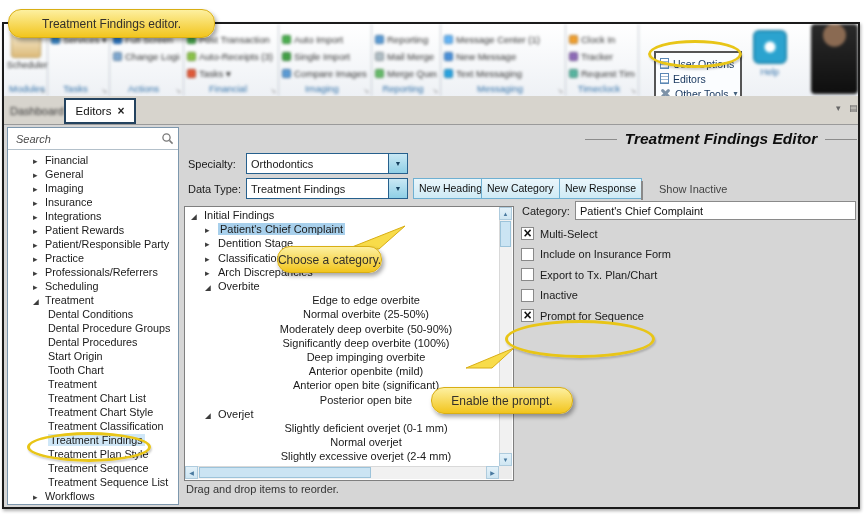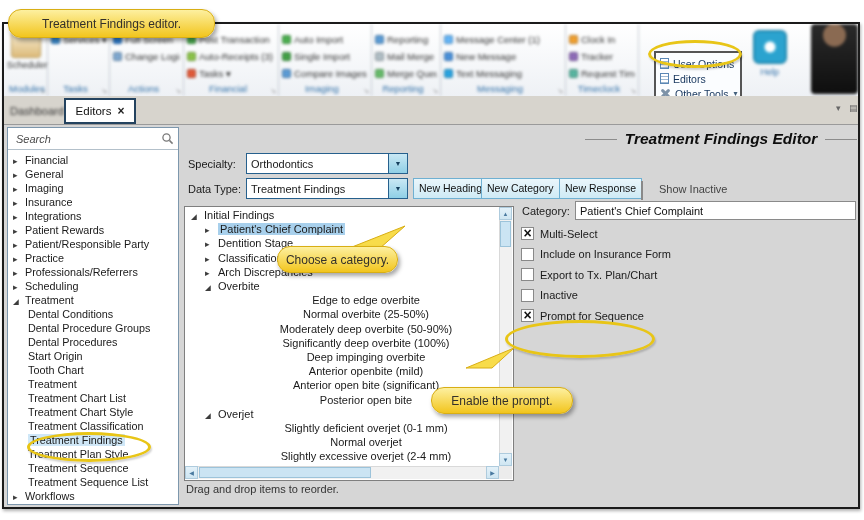--- a/index.html
+++ b/index.html
@@ -58,21 +58,21 @@
   .content-bg{left:4px;top:125px;width:854px;height:382px;background:#d6d6d6;}
 
   
   .sidebar{left:7px;top:127px;width:172px;height:378px;background:#fff;border:1px solid #7d97ad;}
   .searchbox{left:8px;top:128px;width:170px;height:22px;border-bottom:1px solid #b3c0ca;background:#fff;
              display:flex;align-items:center;padding:0 4px 0 6px;}
   .searchbox input{flex:1;border:0;outline:0;font-style:italic;font-size:11px;color:#444;background:transparent;
                    font-family:"Liberation Sans","DejaVu Sans",sans-serif;min-width:0;}
   .searchbox input::placeholder{color:#4a4a4a;font-style:italic;}
   .side-tree{left:8px;top:153px;width:168px;}
-  .srow{height:14px;display:flex;align-items:center;font-size:10.8px;white-space:nowrap;cursor:default;}
+  .srow{height:14px;display:flex;align-items:center;font-size:10.8px;white-space:nowrap;cursor:default;margin-left:20px;}
   .srow.lv0{padding-left:5px;}
   .srow.lv1{padding-left:20px;}
   .arrow{width:12px;flex:none;color:#3c3c3c;}
   .collapsed > .arrow::before{content:"▸";font-size:9px;}
   .expanded > .arrow::before{content:"◢";font-size:7.5px;}
   .srow.selected .slabel{background:#cfe7f7;padding:0 2px;}
 
   
   .ed-title{left:585px;top:130px;width:272px;display:flex;align-items:center;gap:8px;}
   .ed-title .line{flex:1;height:1px;background:#8c8c8c;}
@@ -563,20 +563,20 @@
   
   <div class="abs ellipse" style="left:648px;top:40px;width:94px;height:28px"></div>
   <div class="abs ellipse" style="left:27px;top:432px;width:124px;height:30px"></div>
   <div class="abs ellipse" style="left:505px;top:320px;width:150px;height:38px"></div>
 
   <div class="abs callout" style="left:8px;top:9px;width:207px;height:29px">Treatment Findings editor.</div>
 
   <svg class="abs tail" style="left:335px;top:224px" width="75" height="27">
     <polygon points="70,2 12,25 44,25" fill="#f8dc4a" stroke="#d8ae14" stroke-width="1"></polygon>
   </svg>
-  <div class="abs callout" style="left:277px;top:246px;width:121px;height:27px">Choose a category.</div>
+  <div class="abs callout" style="left:277px;top:246px;width:105px;height:27px">Choose a category.</div>
 
   <svg class="abs tail" style="left:458px;top:346px" width="62" height="24">
     <polygon points="56,2 8,22 34,22" fill="#f8dc4a" stroke="#d8ae14" stroke-width="1"></polygon>
   </svg>
   <div class="abs callout" style="left:431px;top:387px;width:142px;height:27px">Enable the prompt.</div>
 
 </div>
 
 </body></html>

